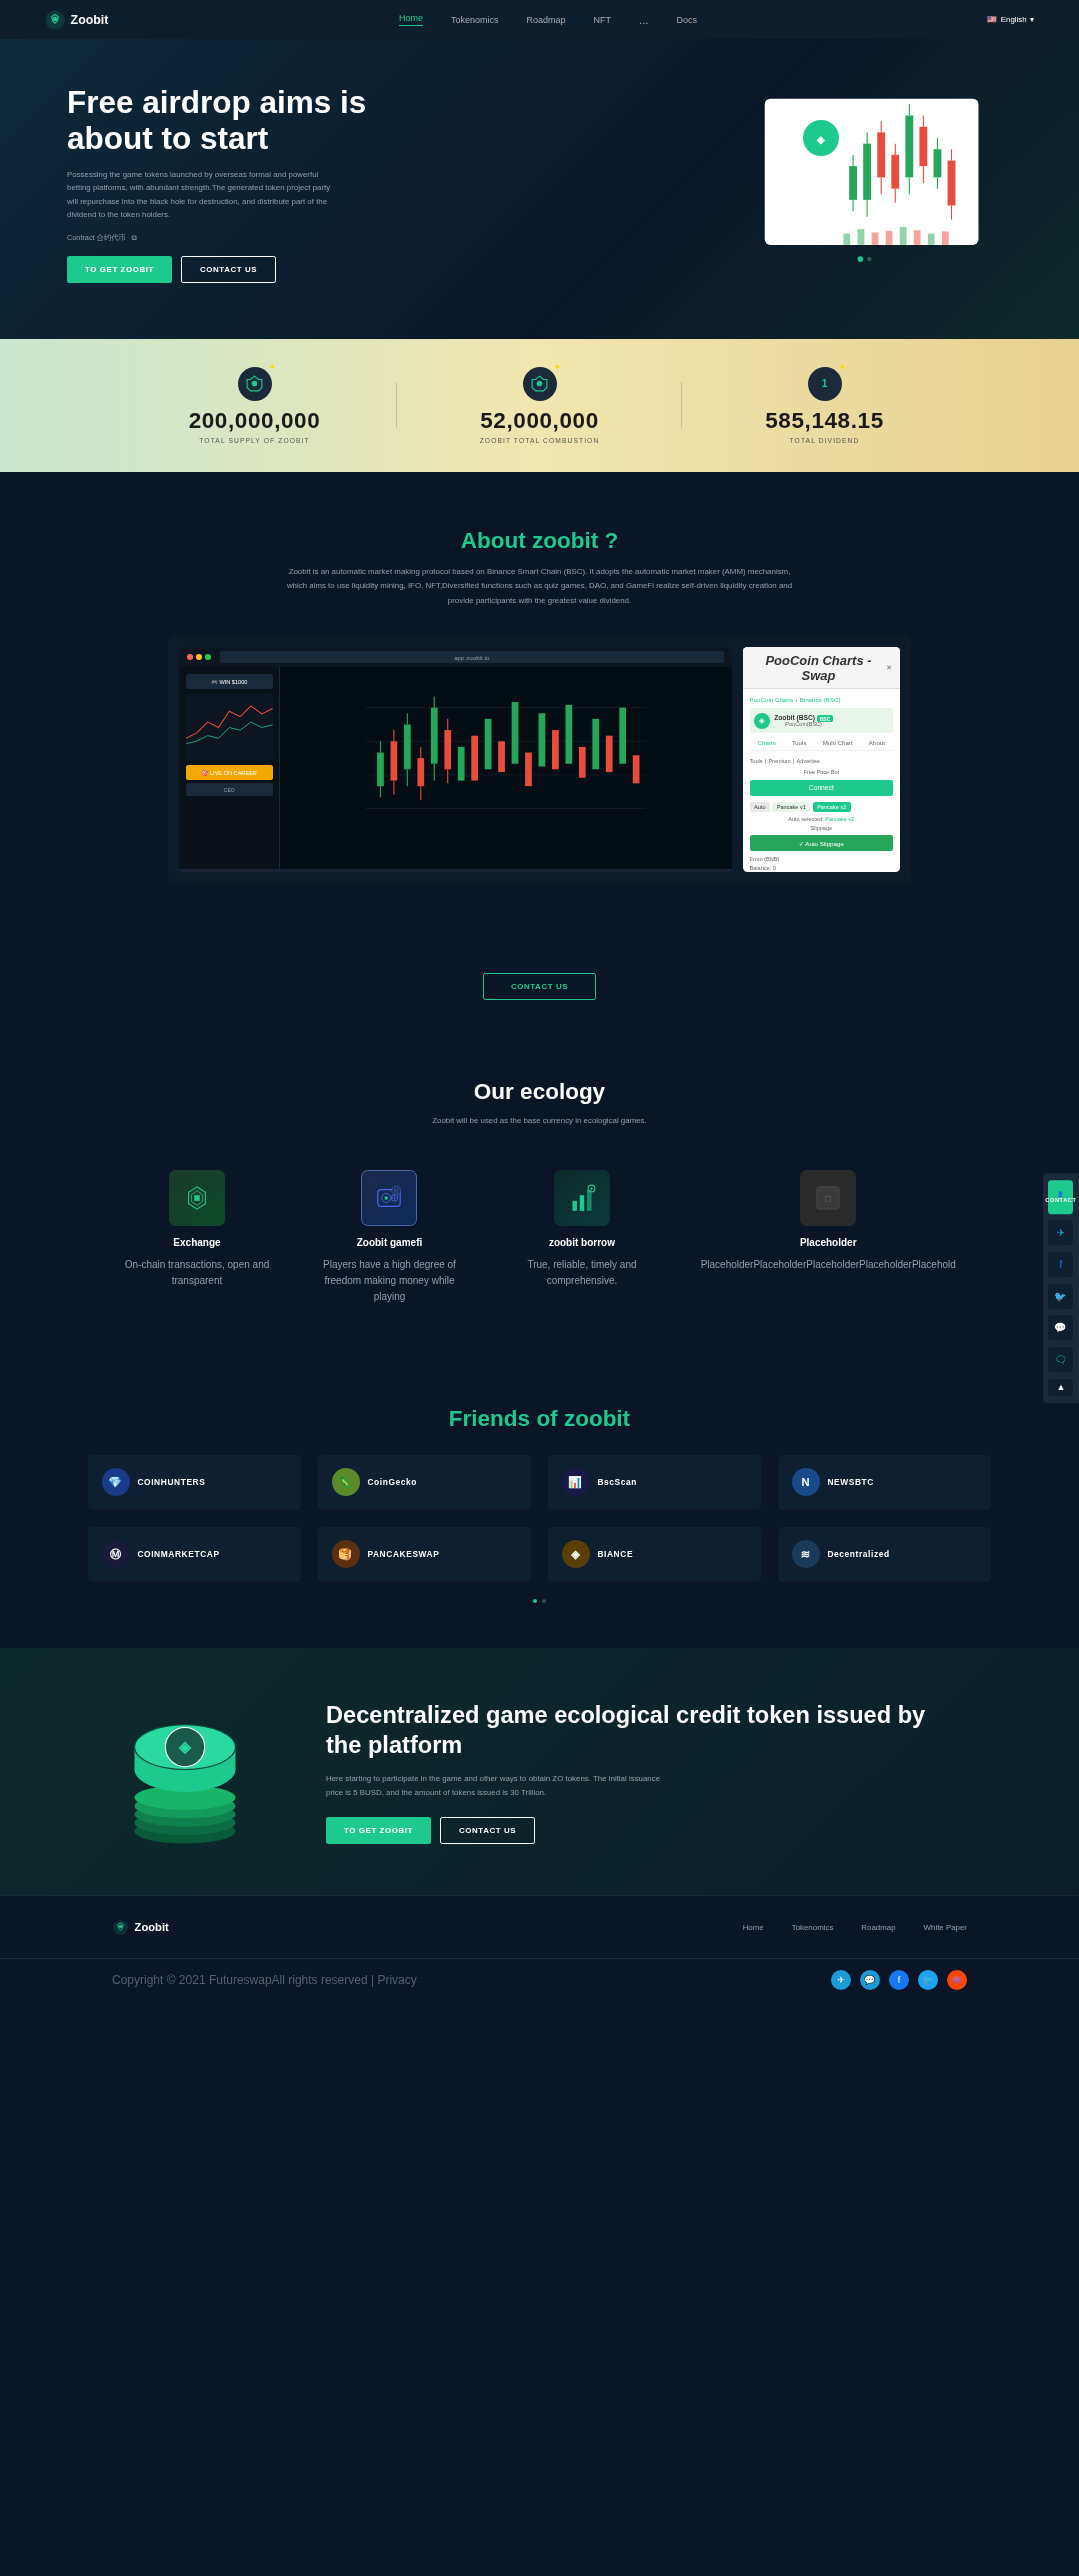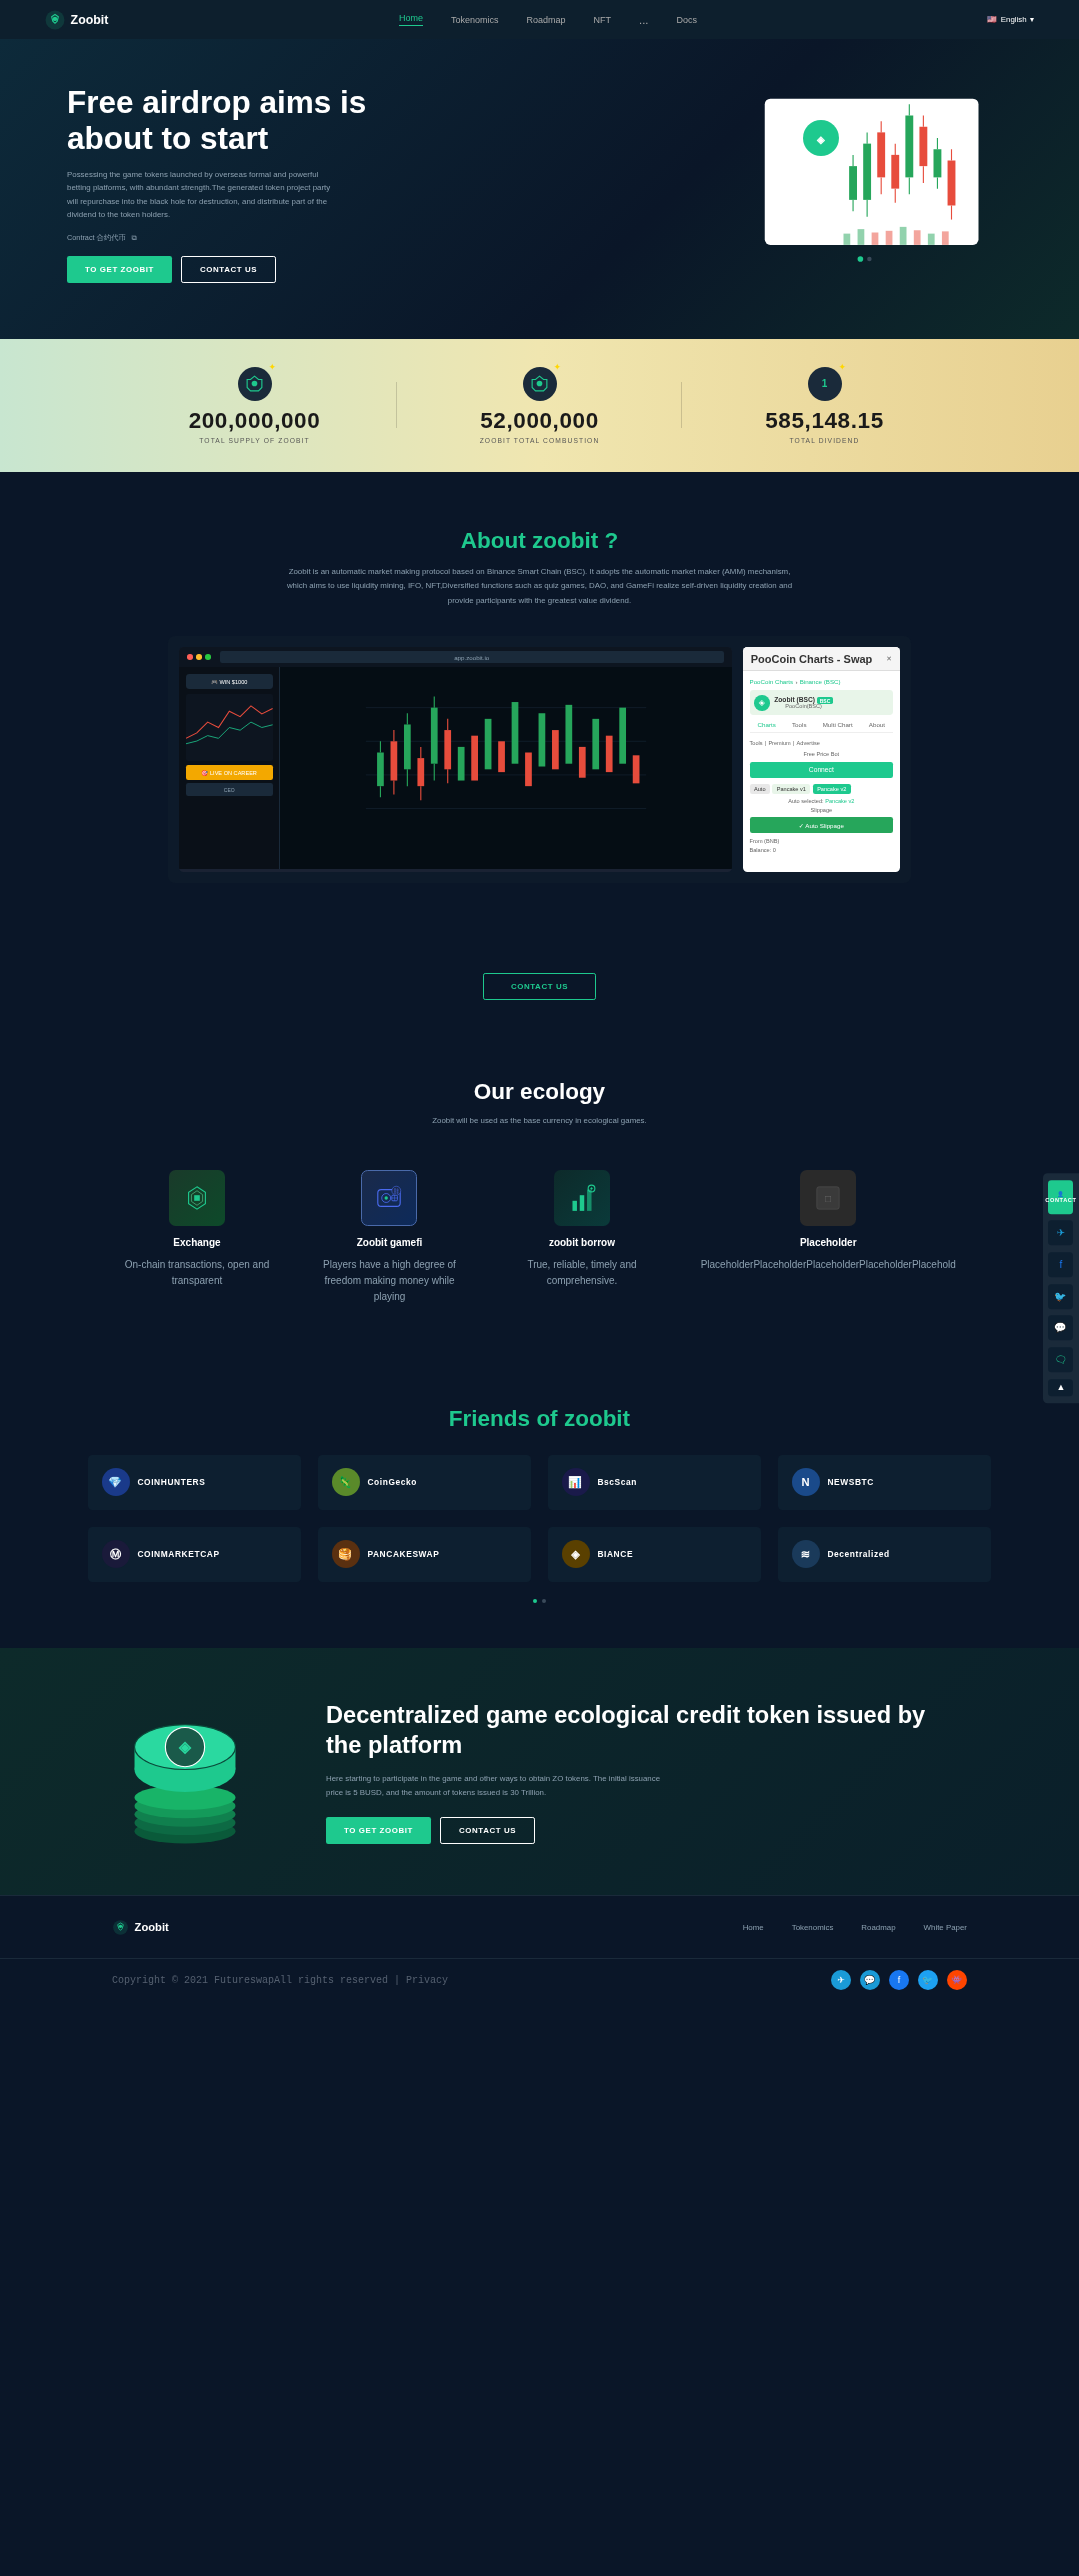--- a/index.html
+++ b/index.html
@@ -94,21 +94,21 @@
     .cta-desc { color: #8ca0b0; font-size: 7.9px; line-height: 1.7; margin-bottom: 18px; max-width: 337px; }
     .cta-buttons { display: flex; gap: 9px; }
 
     
     footer { background: #0a1628; border-top: 0.6px solid #1a2a3a; }
     .footer-main { display: flex; align-items: center; justify-content: space-between; padding: 22.5px 112px; }
     .footer-logo { display: flex; align-items: center; gap: 5.6px; font-size: 11.2px; font-weight: bold; }
     .footer-links { display: flex; gap: 28px; }
     .footer-links a { color: #8ca0b0; text-decoration: none; font-size: 7.9px; }
     .footer-bottom { display: flex; align-items: center; justify-content: space-between; padding: 11.2px 112px; border-top: 0.6px solid #1a2a3a; }
-    .footer-copy { color: #556070; font-size: 10px; font-family: Liberation Mono, monospace; }
+    .footer-copy { color: #556070; font-size: 12px; }
     .footer-socials { display: flex; gap: 9px; }
     .social-btn { width: 20px; height: 20px; border-radius: 50%; display: flex; align-items: center; justify-content: center; font-size: 9px; cursor: pointer; }
     .social-btn.telegram { background: #1a9bd7; }
     .social-btn.facebook { background: #1877F2; }
     .social-btn.twitter { background: #1DA1F2; }
     .social-btn.reddit { background: #FF4500; }
 
     
     .float-sidebar {
       position: fixed; right: 0; top: 50%; transform: translateY(-50%);
@@ -320,21 +320,21 @@
               <rect x="452" y="60" width="12" height="100" fill="#26a65b"></rect>
               <rect x="476" y="145" width="12" height="50" fill="#e74c3c"></rect>
             </svg>
           </div>
         </div>
       </div>
     </div>
 
     <div style="width:157px;background:#fff;border-radius:4.5px;flex-shrink:0;overflow:hidden;font-size:6.7px;color:#333;">
       <div style="background:#f5f5f5;padding:5.6px 7.9px;display:flex;justify-content:space-between;align-items:center;border-bottom:0.6px solid #ddd;">
-        <span style="font-weight:bold;font-size:11px;">PooCoin Charts - Swap</span>
+        <span style="font-weight:bold;font-size:13px;font-style:italic;">PooCoin Charts - Swap</span>
         <span style="cursor:pointer;color:#666;">✕</span>
       </div>
       <div style="padding:6.7px;">
         <div style="display:flex;gap:2.2px;margin-bottom:5.6px;">
           <span style="color:#1ec98e;font-size:6.2px;">PooCoin Charts</span>
           <span style="color:#666;font-size:6.2px;">›</span>
           <span style="color:#1ec98e;font-size:6.2px;">Binance (BSC)</span>
         </div>
         <div style="background:#e8f5e9;border-radius:3.4px;padding:4.5px;margin-bottom:5.6px;display:flex;align-items:center;gap:4.5px;">
           <div style="width:15.7px;height:15.7px;background:#1ec98e;border-radius:50%;display:flex;align-items:center;justify-content:center;color:white;font-size:7.9px;">◈</div>

